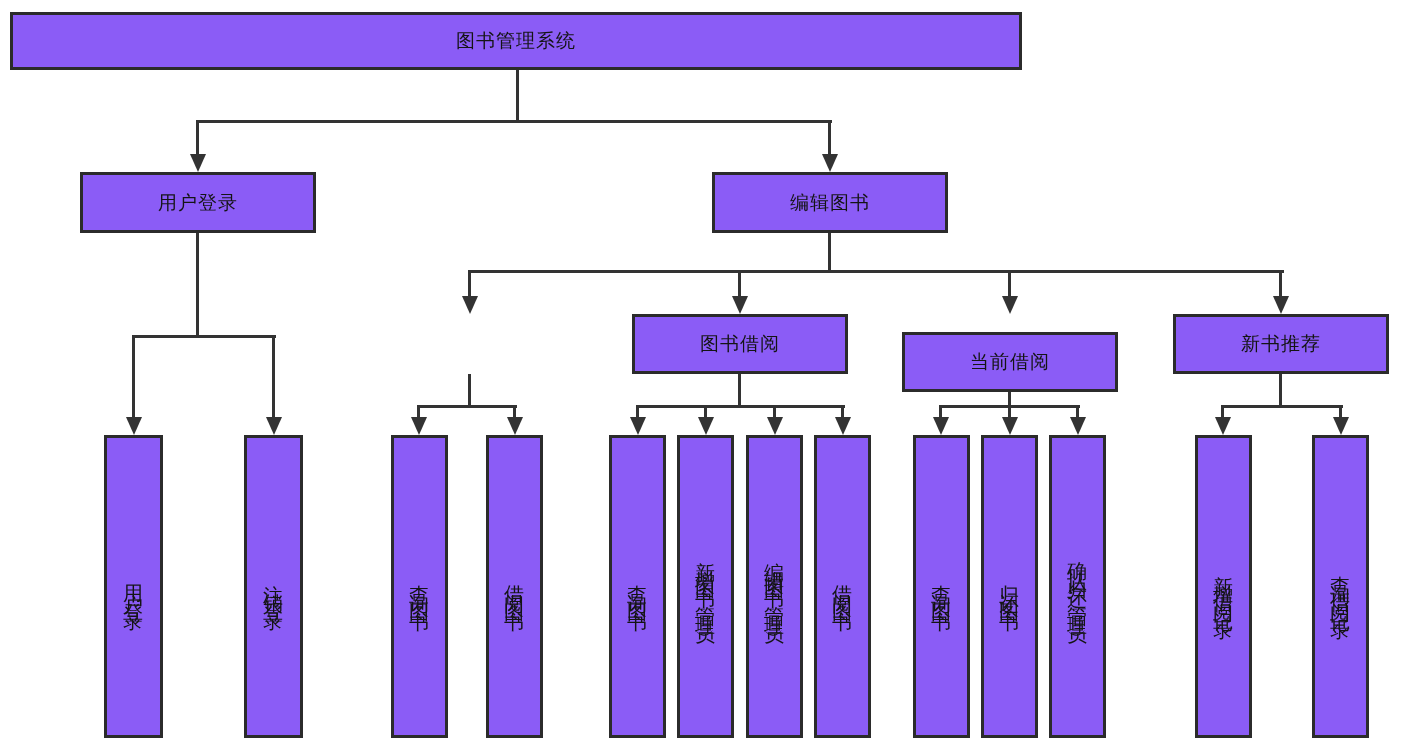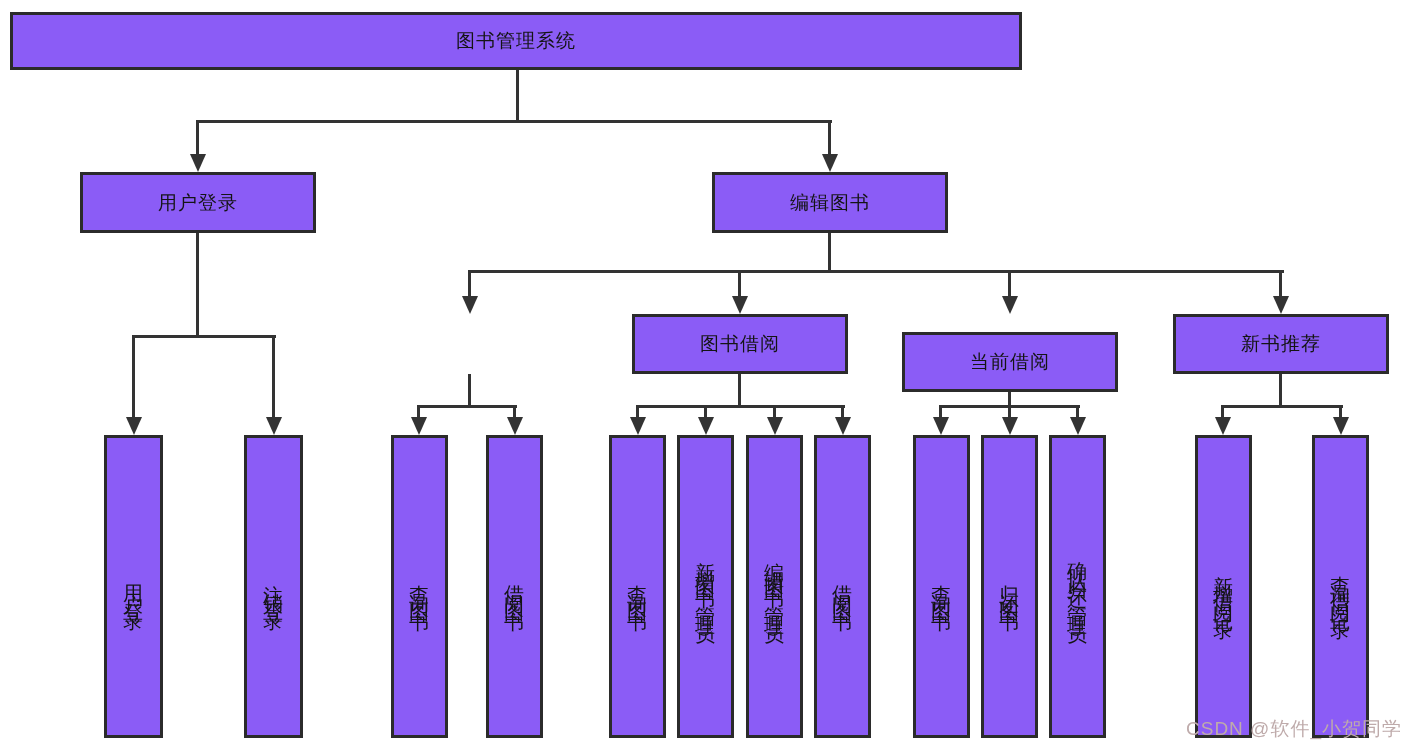--- a/index.html
+++ b/index.html
@@ -112,15 +112,14 @@
   <div class="box vbox" style="left:746px;top:435px;width:57px;height:303px;">编辑图书（管理员）</div>
   <div class="box vbox" style="left:814px;top:435px;width:57px;height:303px;">借阅图书</div>
 
   <div class="box vbox" style="left:913px;top:435px;width:57px;height:303px;">查询图书</div>
   <div class="box vbox" style="left:981px;top:435px;width:57px;height:303px;">归还图书</div>
   <div class="box vbox" style="left:1049px;top:435px;width:57px;height:303px;">确认归还（管理员）</div>
 
   <div class="box vbox" style="left:1195px;top:435px;width:57px;height:303px;">新增借阅记录</div>
   <div class="box vbox" style="left:1312px;top:435px;width:57px;height:303px;">查询借阅记录</div>
 
-  <div class="watermark">CSDN @软件_小贺同学</div>
 
 </div>
 
 </body></html>

